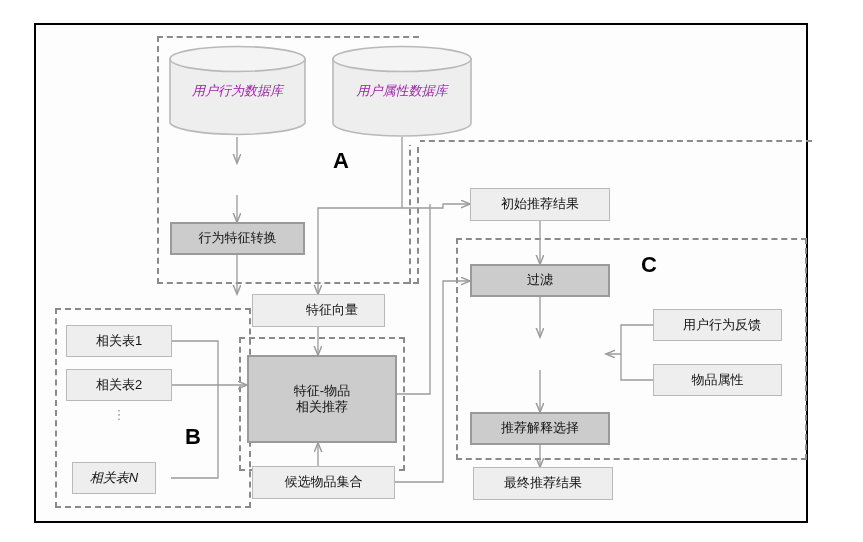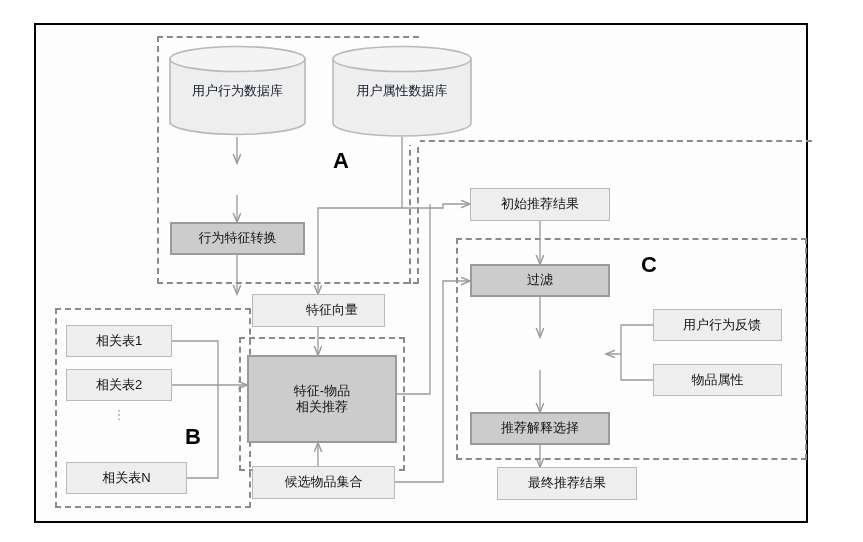--- a/index.html
+++ b/index.html
@@ -30,21 +30,21 @@
     background:#eeeeee;border:1px solid #b9b9b9;
   }
   .box-dark{
     background:#cccccc;border:2px solid #9a9a9a;
   }
   .cyl{
     background:transparent;border:none;
   }
   .cyl-label{
     position:absolute;left:0;right:0;top:50%;transform:translateY(-50%);
-    text-align:center;font-size:13px;color:#0f172a;
+    text-align:center;font-size:13px;color:#a21caf;font-style:italic;
   }
   .group{
     position:absolute;box-sizing:border-box;
     border:2px dashed #8a8a8a;background:transparent;
   }
   .group-mask{
     position:absolute;background:#fdfdfd;
   }
   .grp-letter{
     position:absolute;font-size:22px;font-weight:bold;color:#000000;
@@ -148,21 +148,21 @@
   <div class="node box-light" style="left:66px;top:325px;width:106px;height:32px;">
     <span>相关表1</span>
   </div>
 
   <div class="node box-light" style="left:66px;top:369px;width:106px;height:32px;">
     <span>相关表2</span>
   </div>
 
   <div class="vdots" style="left:112px;top:412px;">⋮</div>
 
-  <div class="node box-light" style="left:66px;top:462px;width:121px;height:32px;">
+  <div class="node box-light" style="left:72px;top:462px;width:84px;height:32px;font-style:italic;">
     <span>相关表N</span>
   </div>
 
   <div class="node box-dark" style="left:247px;top:355px;width:150px;height:88px;">
     <span>特征-物品
 相关推荐</span>
   </div>
 
   <div class="node box-light" style="left:252px;top:466px;width:143px;height:33px;">
     <span>候选物品集合</span>
@@ -174,21 +174,21 @@
 
   <div class="node box-dark" style="left:470px;top:264px;width:140px;height:33px;">
     <span>过滤</span>
   </div>
 
 
   <div class="node box-dark" style="left:470px;top:412px;width:140px;height:33px;">
     <span>推荐解释选择</span>
   </div>
 
-  <div class="node box-light" style="left:497px;top:467px;width:140px;height:33px;">
+  <div class="node box-light" style="left:473px;top:467px;width:140px;height:33px;">
     <span>最终推荐结果</span>
   </div>
 
   <div class="node box-light" style="left:653px;top:309px;width:129px;height:32px;padding-left:9px;">
     <span>用户行为反馈</span>
   </div>
 
   <div class="node box-light" style="left:653px;top:364px;width:129px;height:32px;">
     <span>物品属性</span>
   </div>

